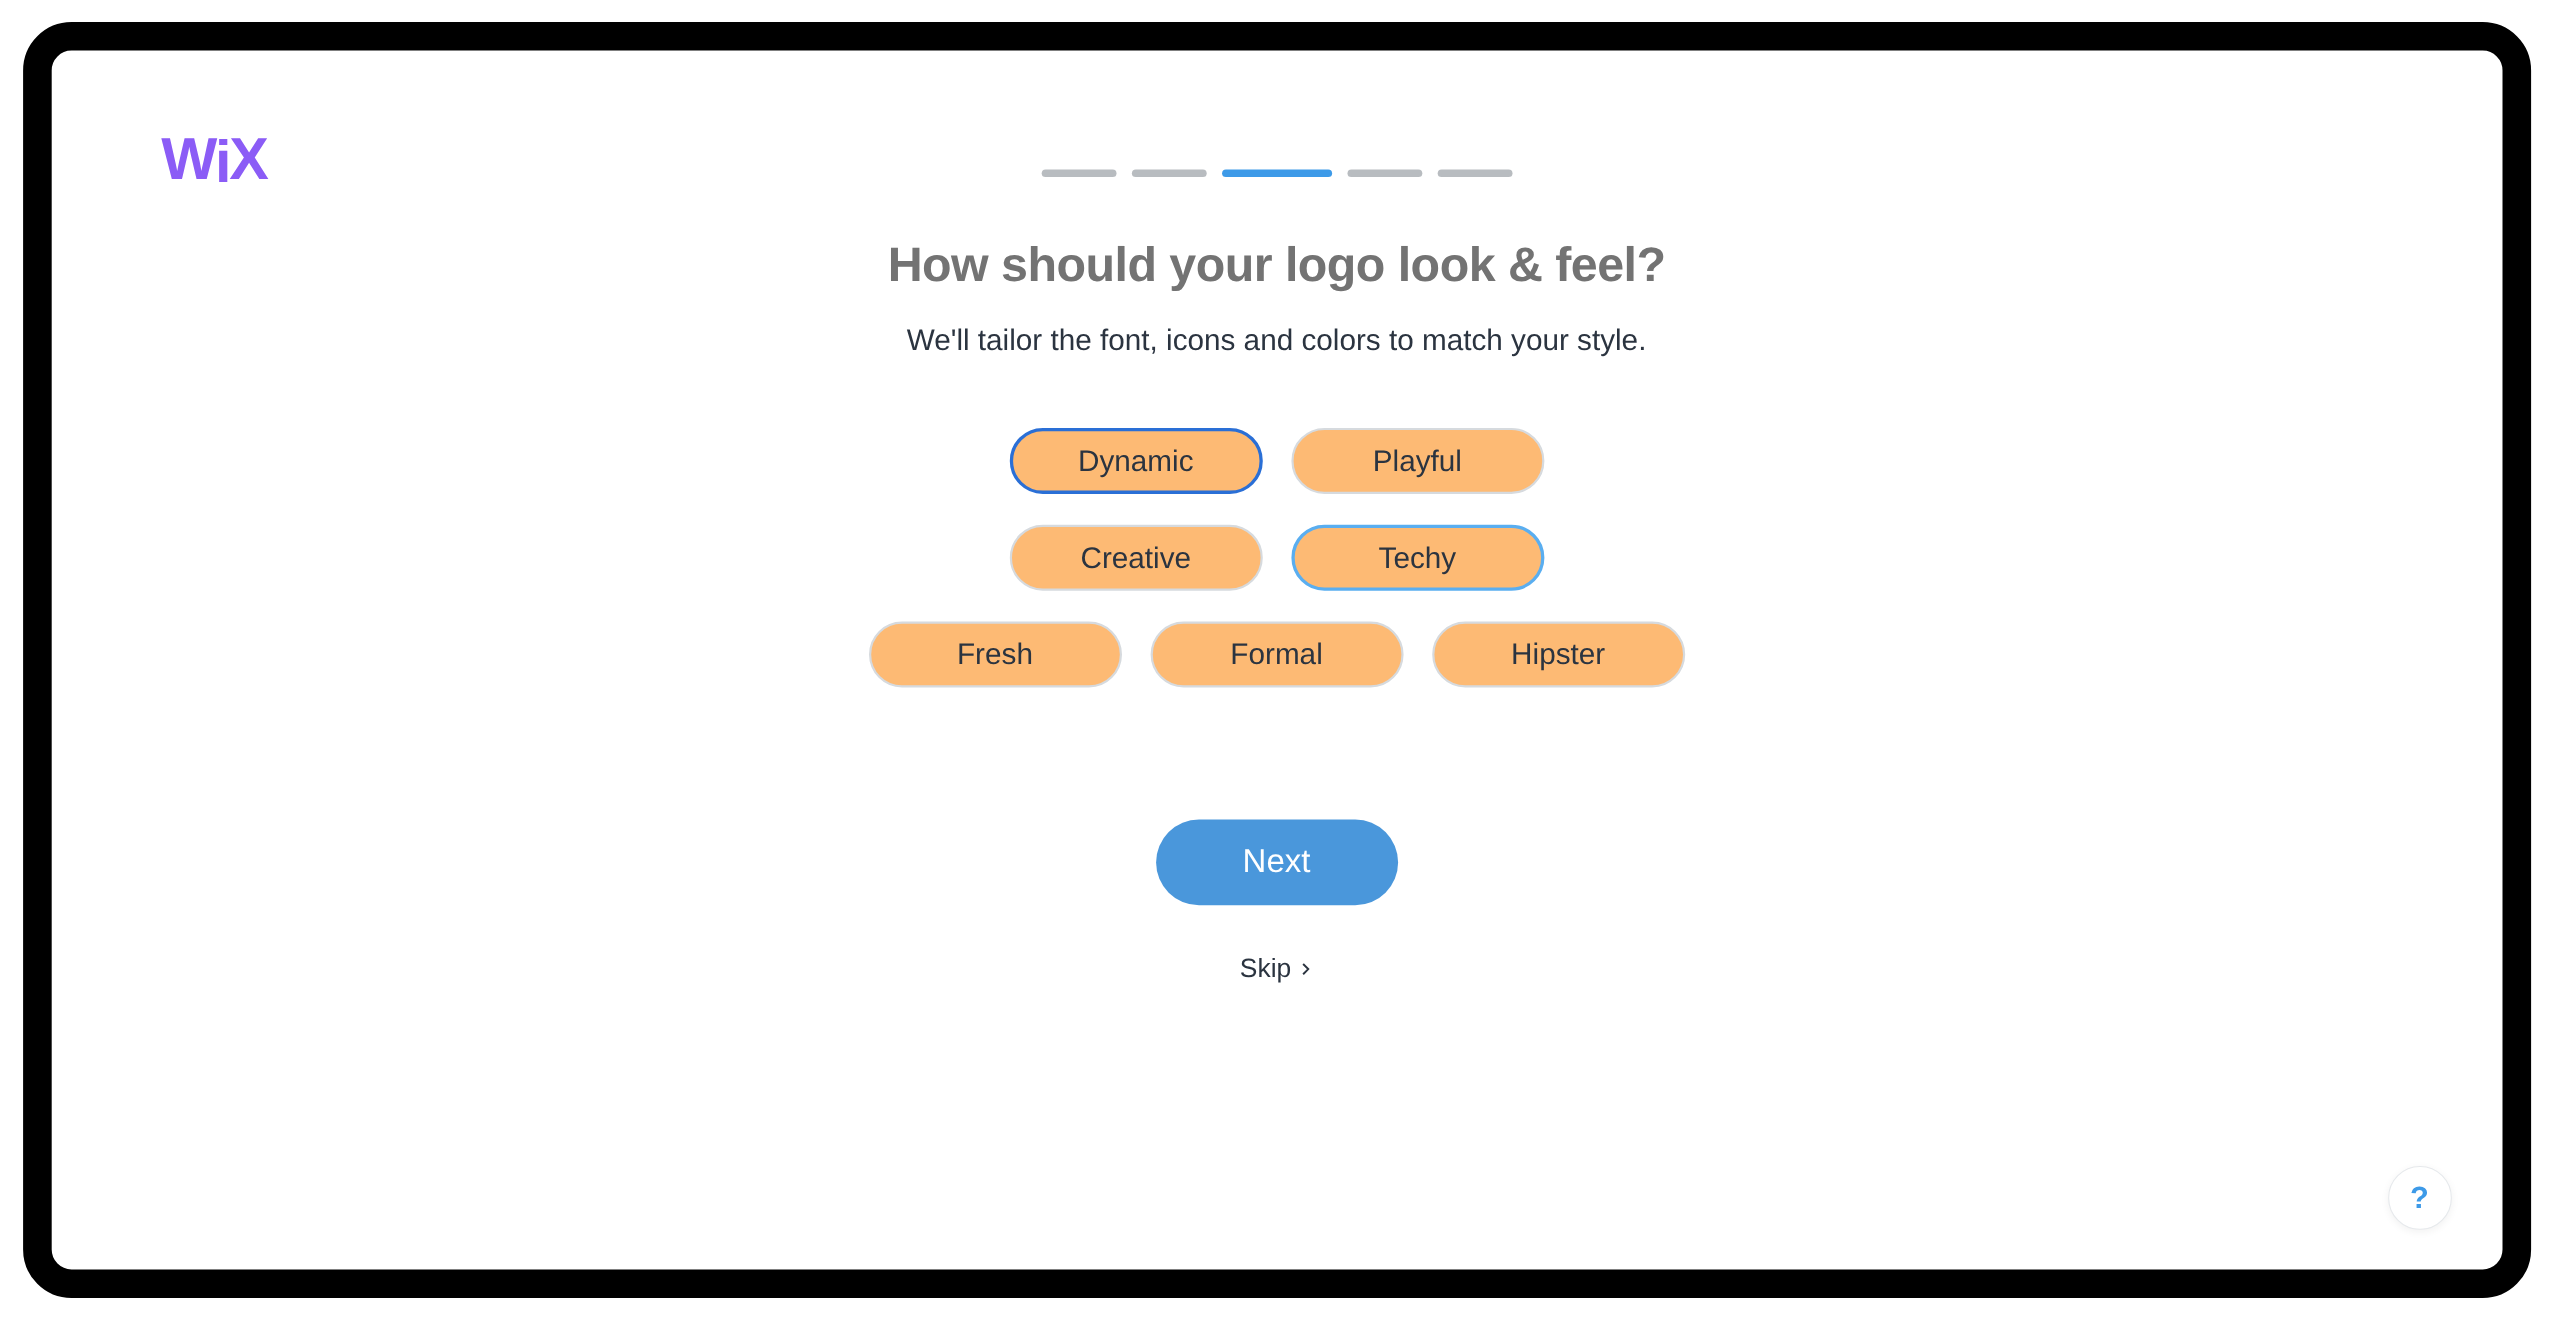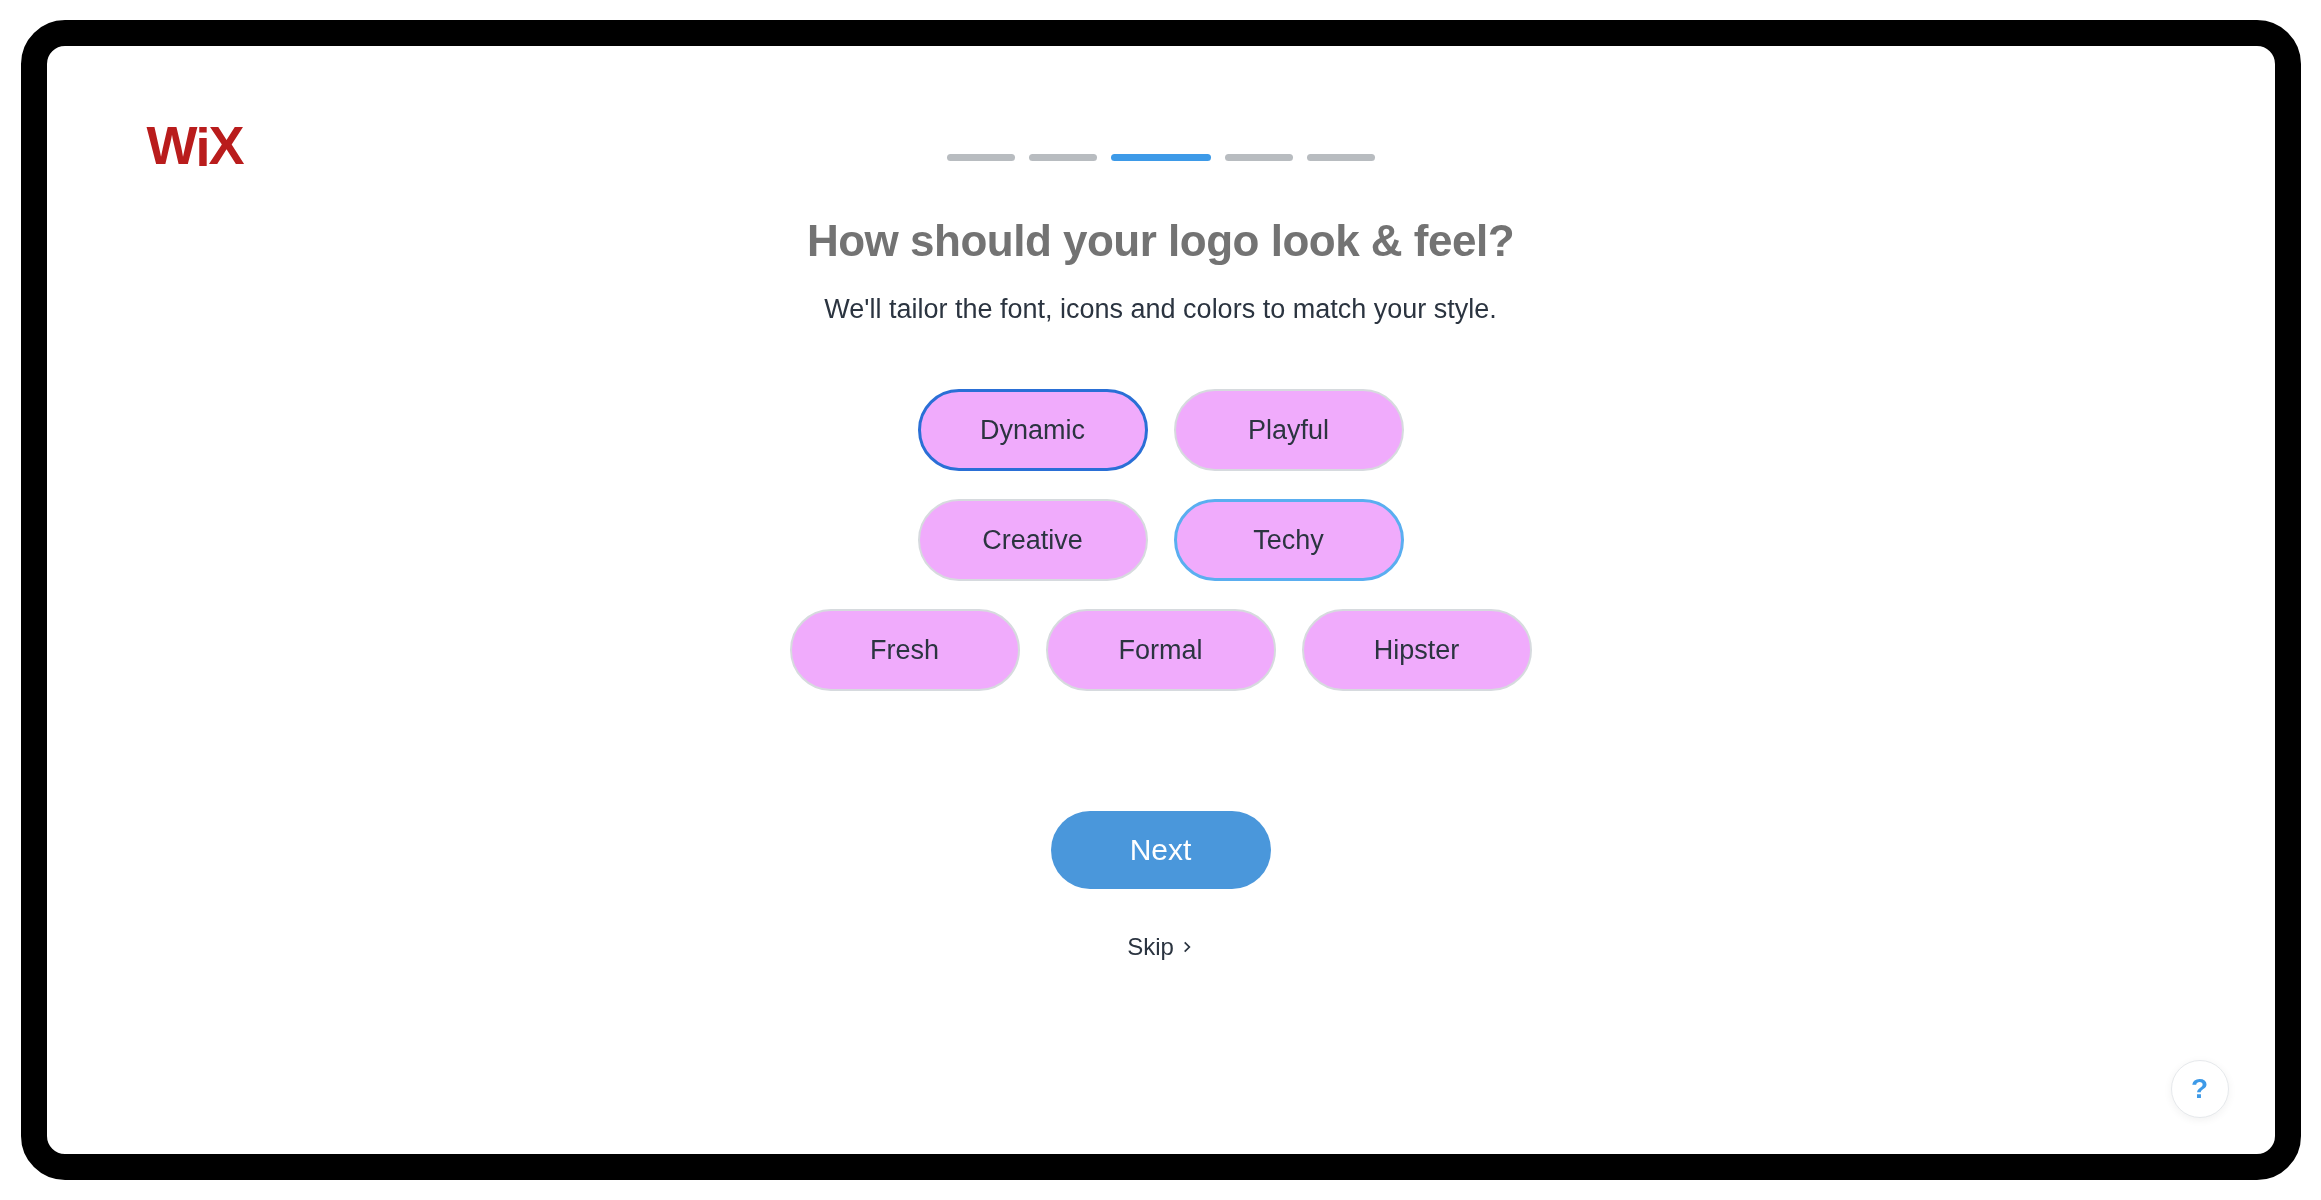--- a/index.html
+++ b/index.html
@@ -19,21 +19,21 @@
     overflow: hidden;
   }
 
   .logo {
     position: absolute;
     top: 68px; left: 100px;
     font-family: Arial, Helvetica, sans-serif;
     font-size: 54px;
     font-weight: 900;
     letter-spacing: -2px;
-    color: #b91c1c;
+    color: #8b5cf6;
     text-align: right;
   }
   .logo .dot {
     display: inline-block;
     transform: translateY(2px);
     font-weight: 900;
   }
 
   .progress {
     position: absolute;
@@ -72,25 +72,25 @@
 
   .chips {
     margin-top: 64px;
     display: flex; flex-direction: column; align-items: center; gap: 28px;
   }
   .chip-row {
     display: flex; gap: 26px; justify-content: center;
   }
   .chip {
     min-width: 230px;
-    height: 82px;
+    height: 60px;
     padding: 12px 40px;
     border-radius: 999px;
     border: 2px solid #d6dade;
-    background: #f0abfc;
+    background: #fdba74;
     color: #2b3440;
     font-size: 27px;
     display: flex; align-items: center; justify-content: center;
     cursor: pointer;
     user-select: none;
   }
   .chip.sel-blue   { border-color: #2a6fd6; border-width: 3px; }
   .chip.sel-teal   { border-color: #4fc9c0; border-width: 3px; }
   .chip.sel-light  { border-color: #5aaef0; border-width: 3px; }
 

